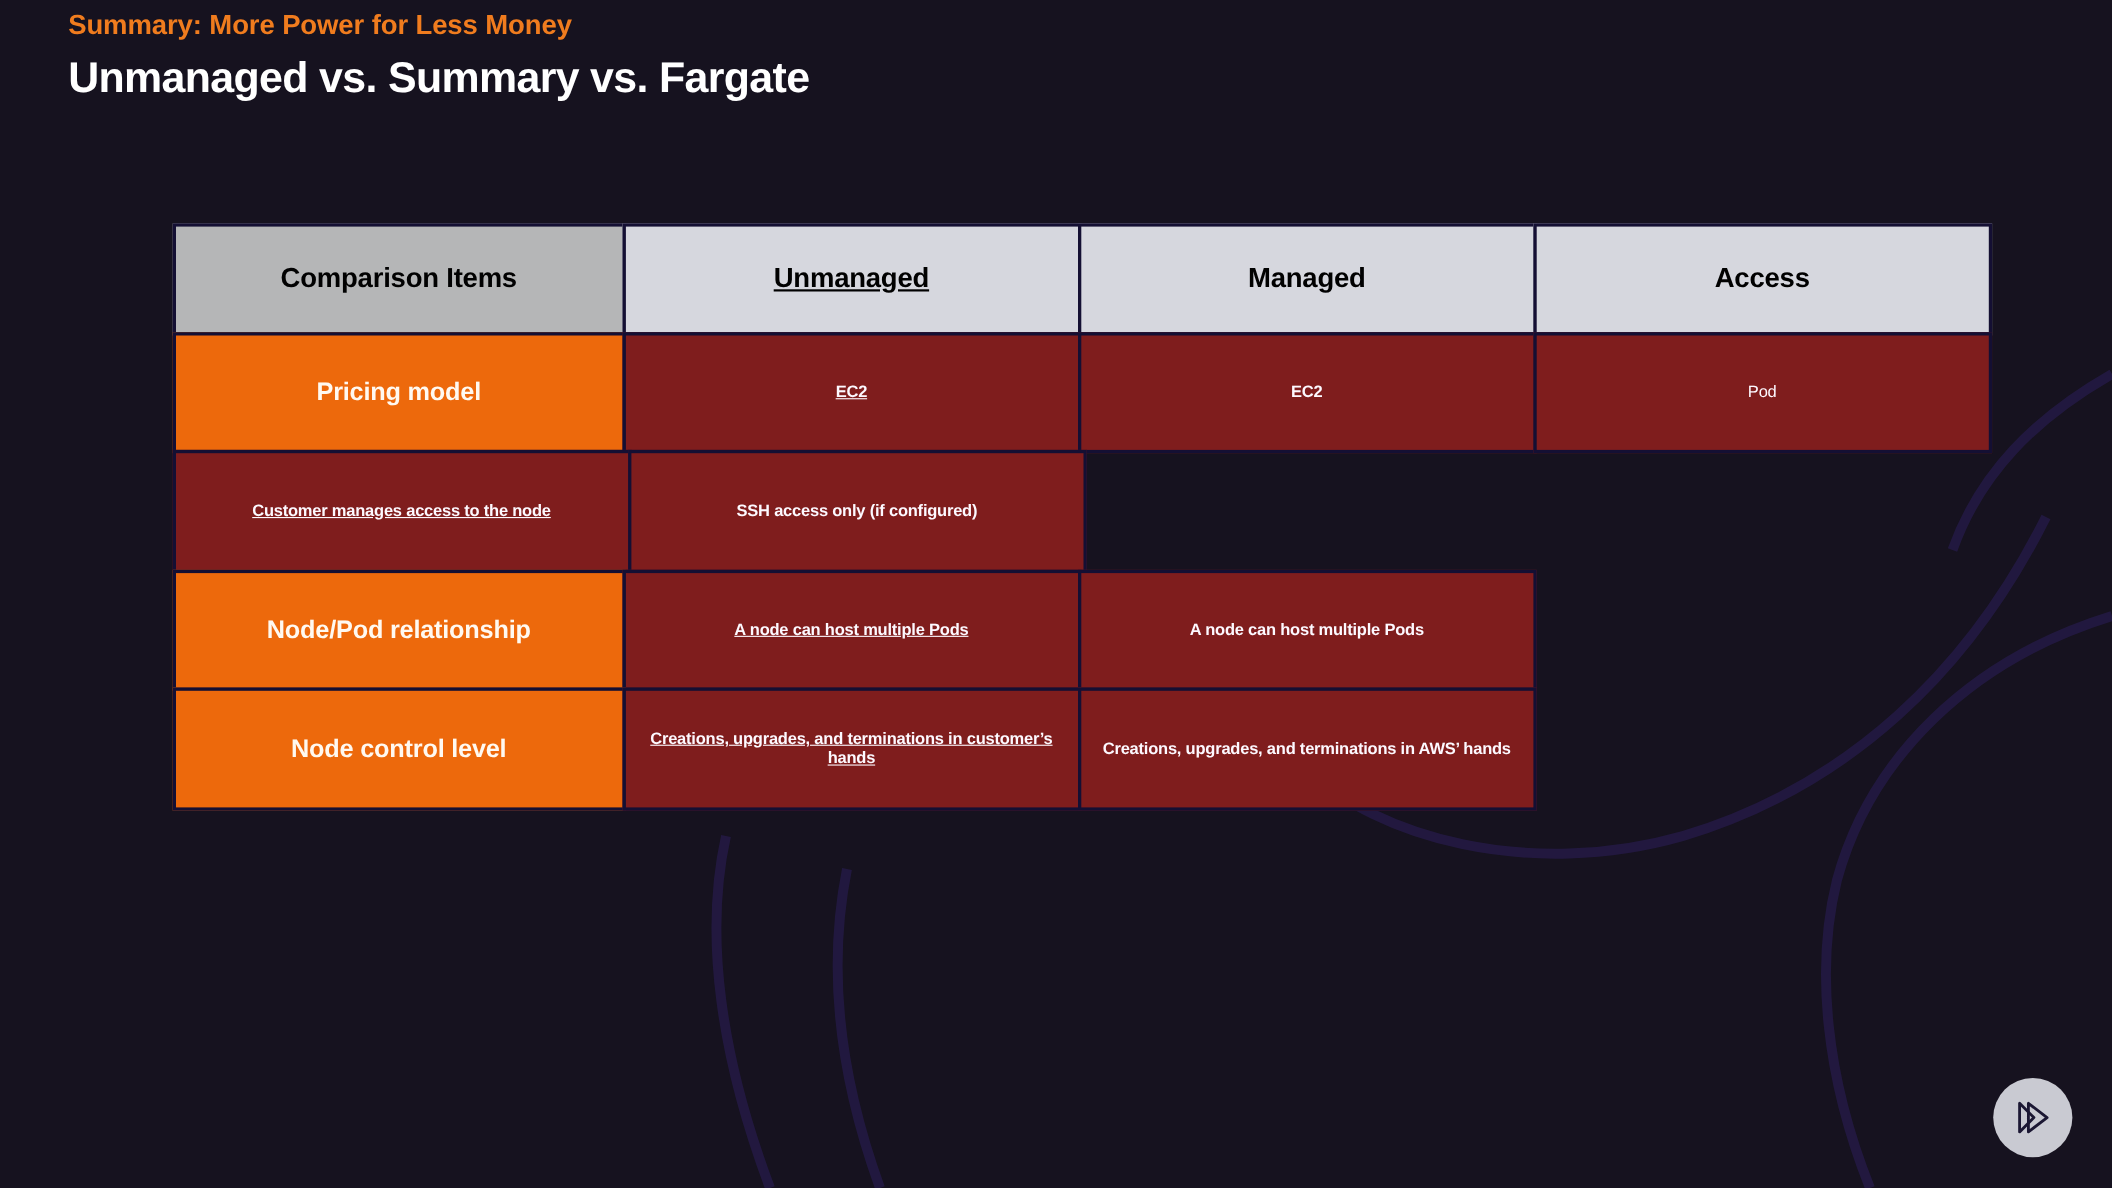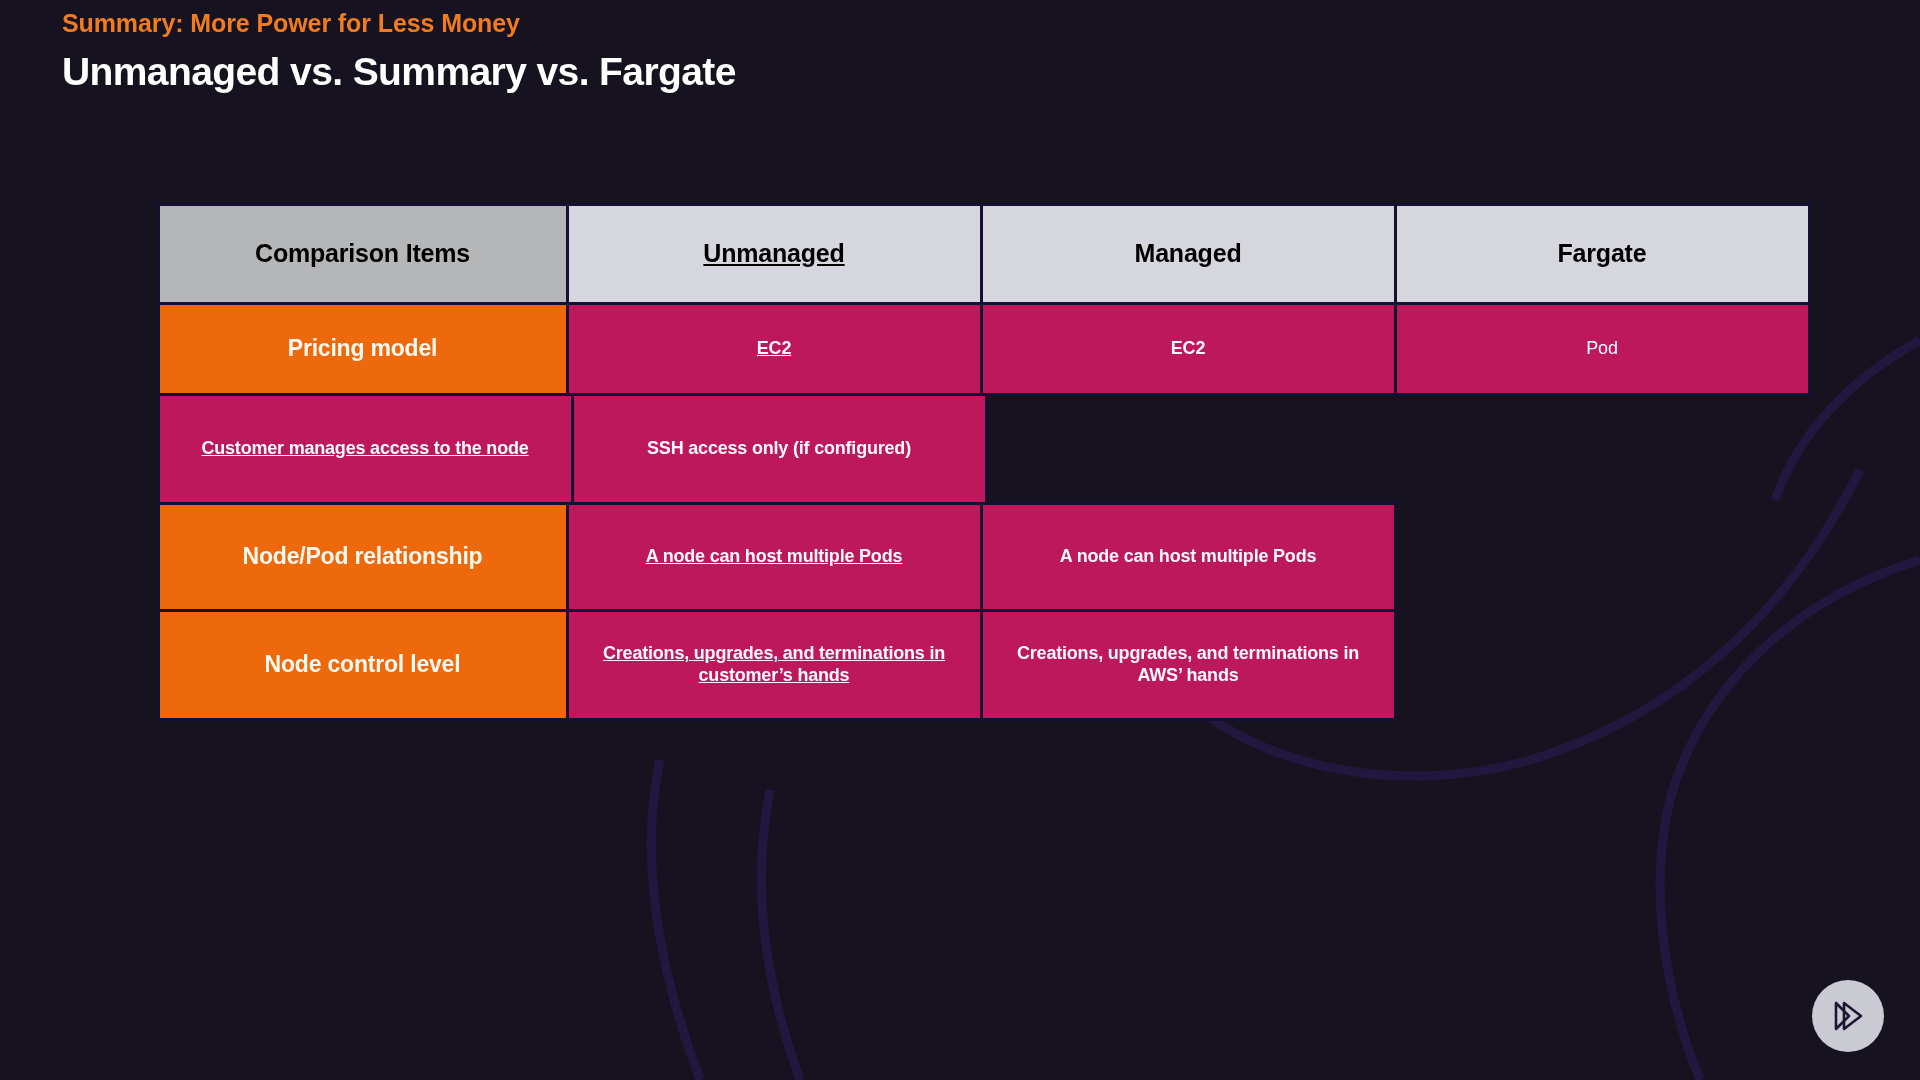--- a/index.html
+++ b/index.html
@@ -83,21 +83,21 @@
   }
 
   
   .col-0 { width: 412px; flex: 0 0 412px; }
   .col-1 { width: 417px; flex: 0 0 417px; text-decoration: underline; }
   .col-2 { width: 417px; flex: 0 0 417px; }
   .col-3 { width: 417px; flex: 0 0 417px; }
 
   
   .row-head .cell { height: 102px; }
-  .row-0 .cell { height: 94px; }
+  .row-0 .cell { height: 110px; }
   .row-1 .cell { height: 110px; }
   .row-2 .cell { height: 112px; }
   .row-3 .cell { height: 110px; }
   .row-4 .cell { height: 112px; }
 
   
   .head-label-cell {
     background: #b5b6b7;
     color: #010101;
     font-size: 25px;
@@ -116,23 +116,23 @@
   
   .label-cell {
     background: #ed690c;
     color: #fff9f1;
     font-size: 23px;
     font-weight: bold;
     letter-spacing: -0.2px;
   }
 
   .value-cell {
-    background: #be185d;
+    background: #7f1d1d;
     color: #fdf9ff;
-    font-size: 18px;
+    font-size: 15px;
     font-weight: bold;
     letter-spacing: -0.2px;
   }
 
   .value-cell.light {
     font-weight: normal;
   }
 
   .empty-cell {
     background: transparent;
@@ -171,21 +171,21 @@
   <div id="eyebrow">Summary: More Power for Less Money</div>
   <div id="page-title">Unmanaged vs. Summary vs. Fargate</div>
 </div>
 
 <div id="comparison-table">
 
   <div class="trow row-head">
     <div class="cell col-0 head-label-cell">Comparison Items</div>
     <div class="cell col-1 head-cell">Unmanaged</div>
     <div class="cell col-2 head-cell">Managed</div>
-    <div class="cell col-3 head-cell">Fargate</div>
+    <div class="cell col-3 head-cell">Access</div>
   </div>
 
   <div class="trow row-0">
     <div class="cell col-0 label-cell">Pricing model</div>
     <div class="cell col-1 value-cell">EC2</div>
     <div class="cell col-2 value-cell">EC2</div>
     <div class="cell col-3 value-cell light">Pod</div>
   </div>
 
 

